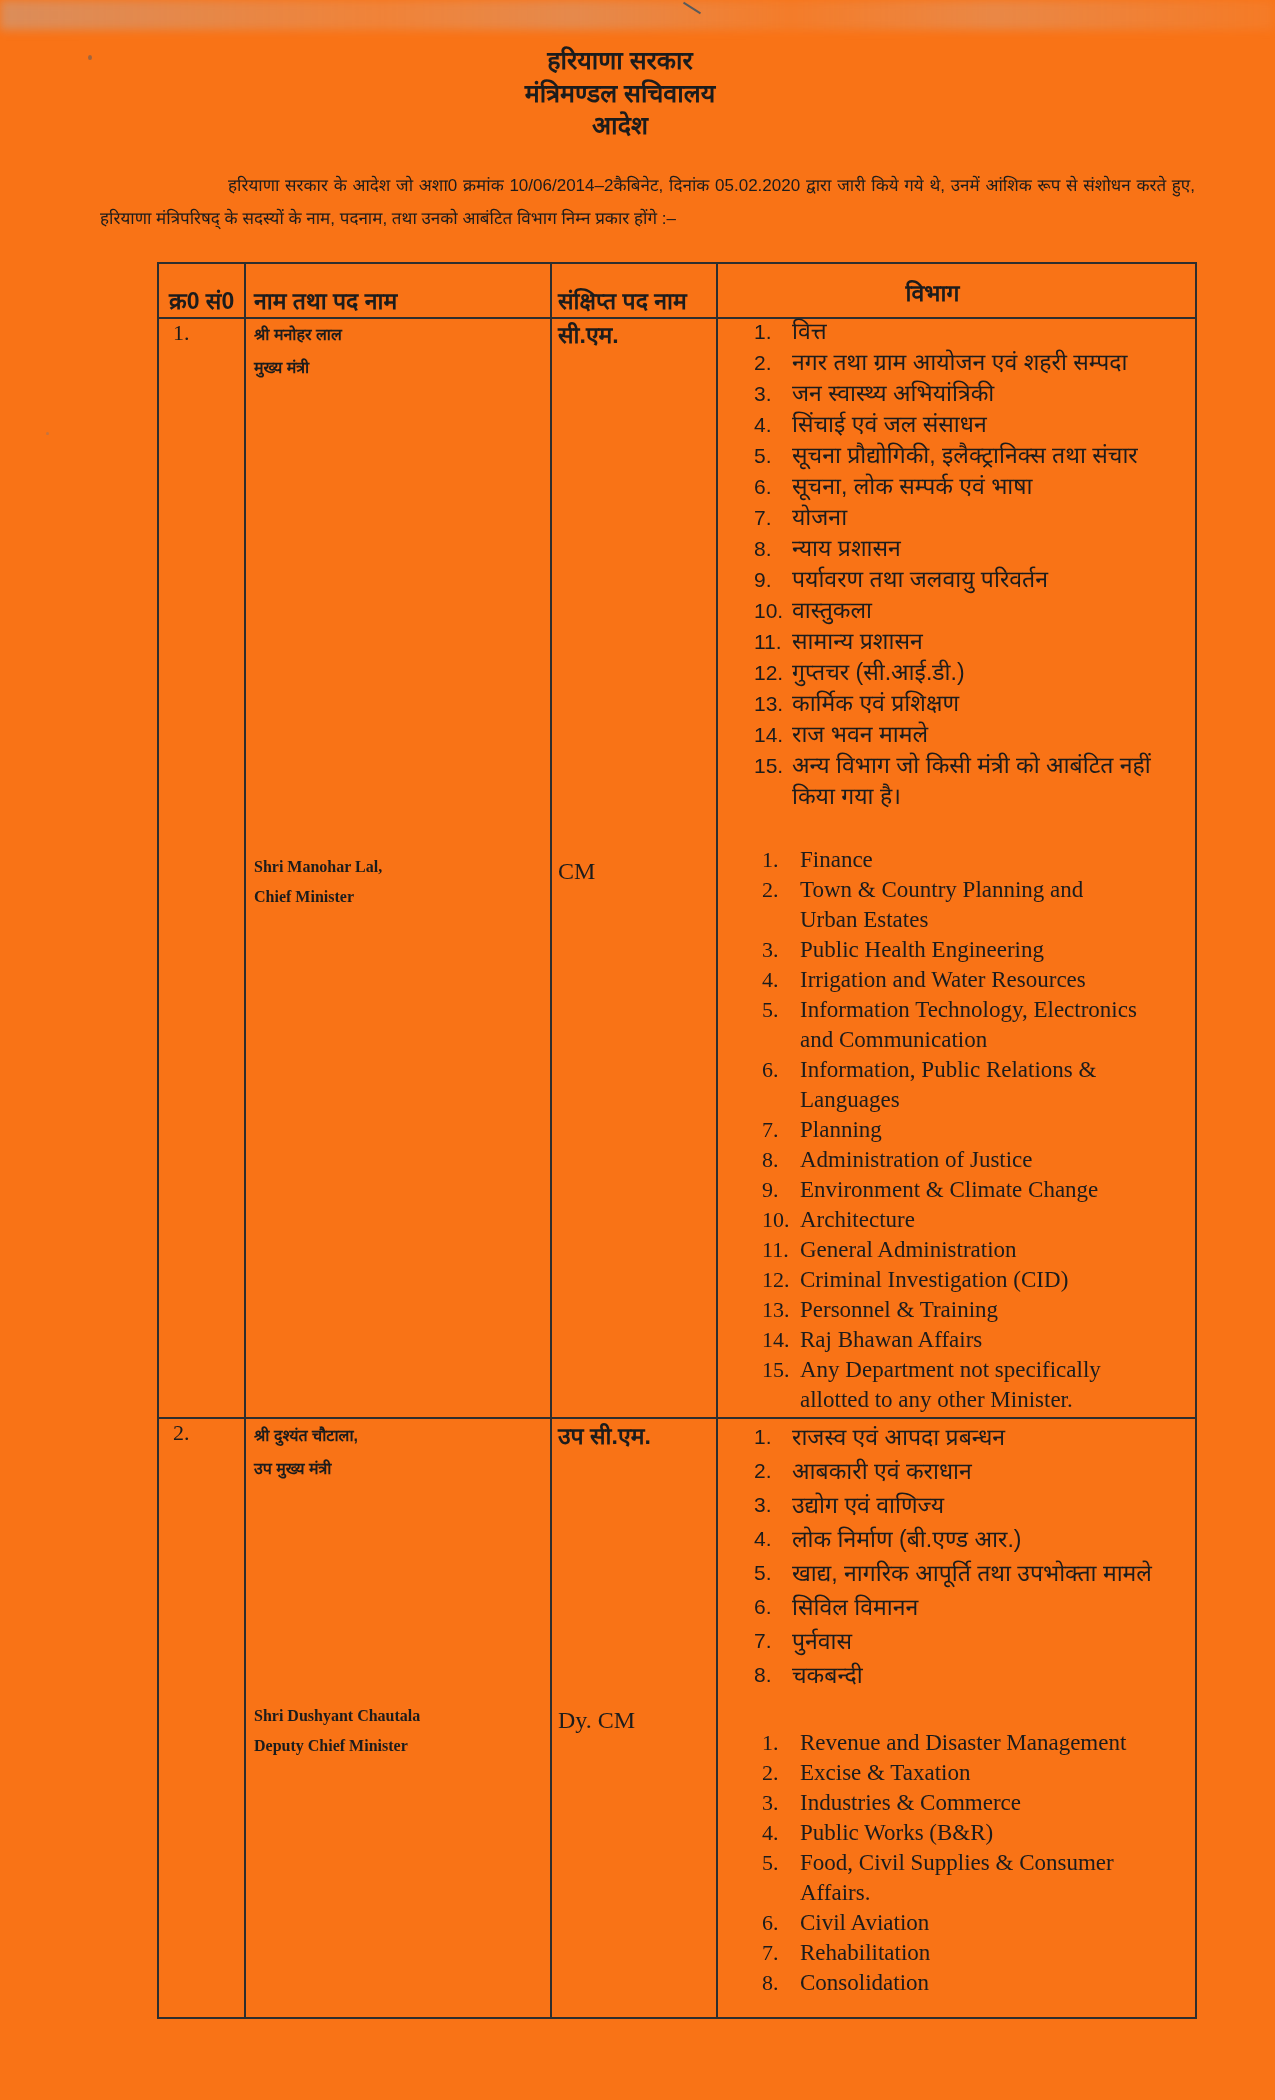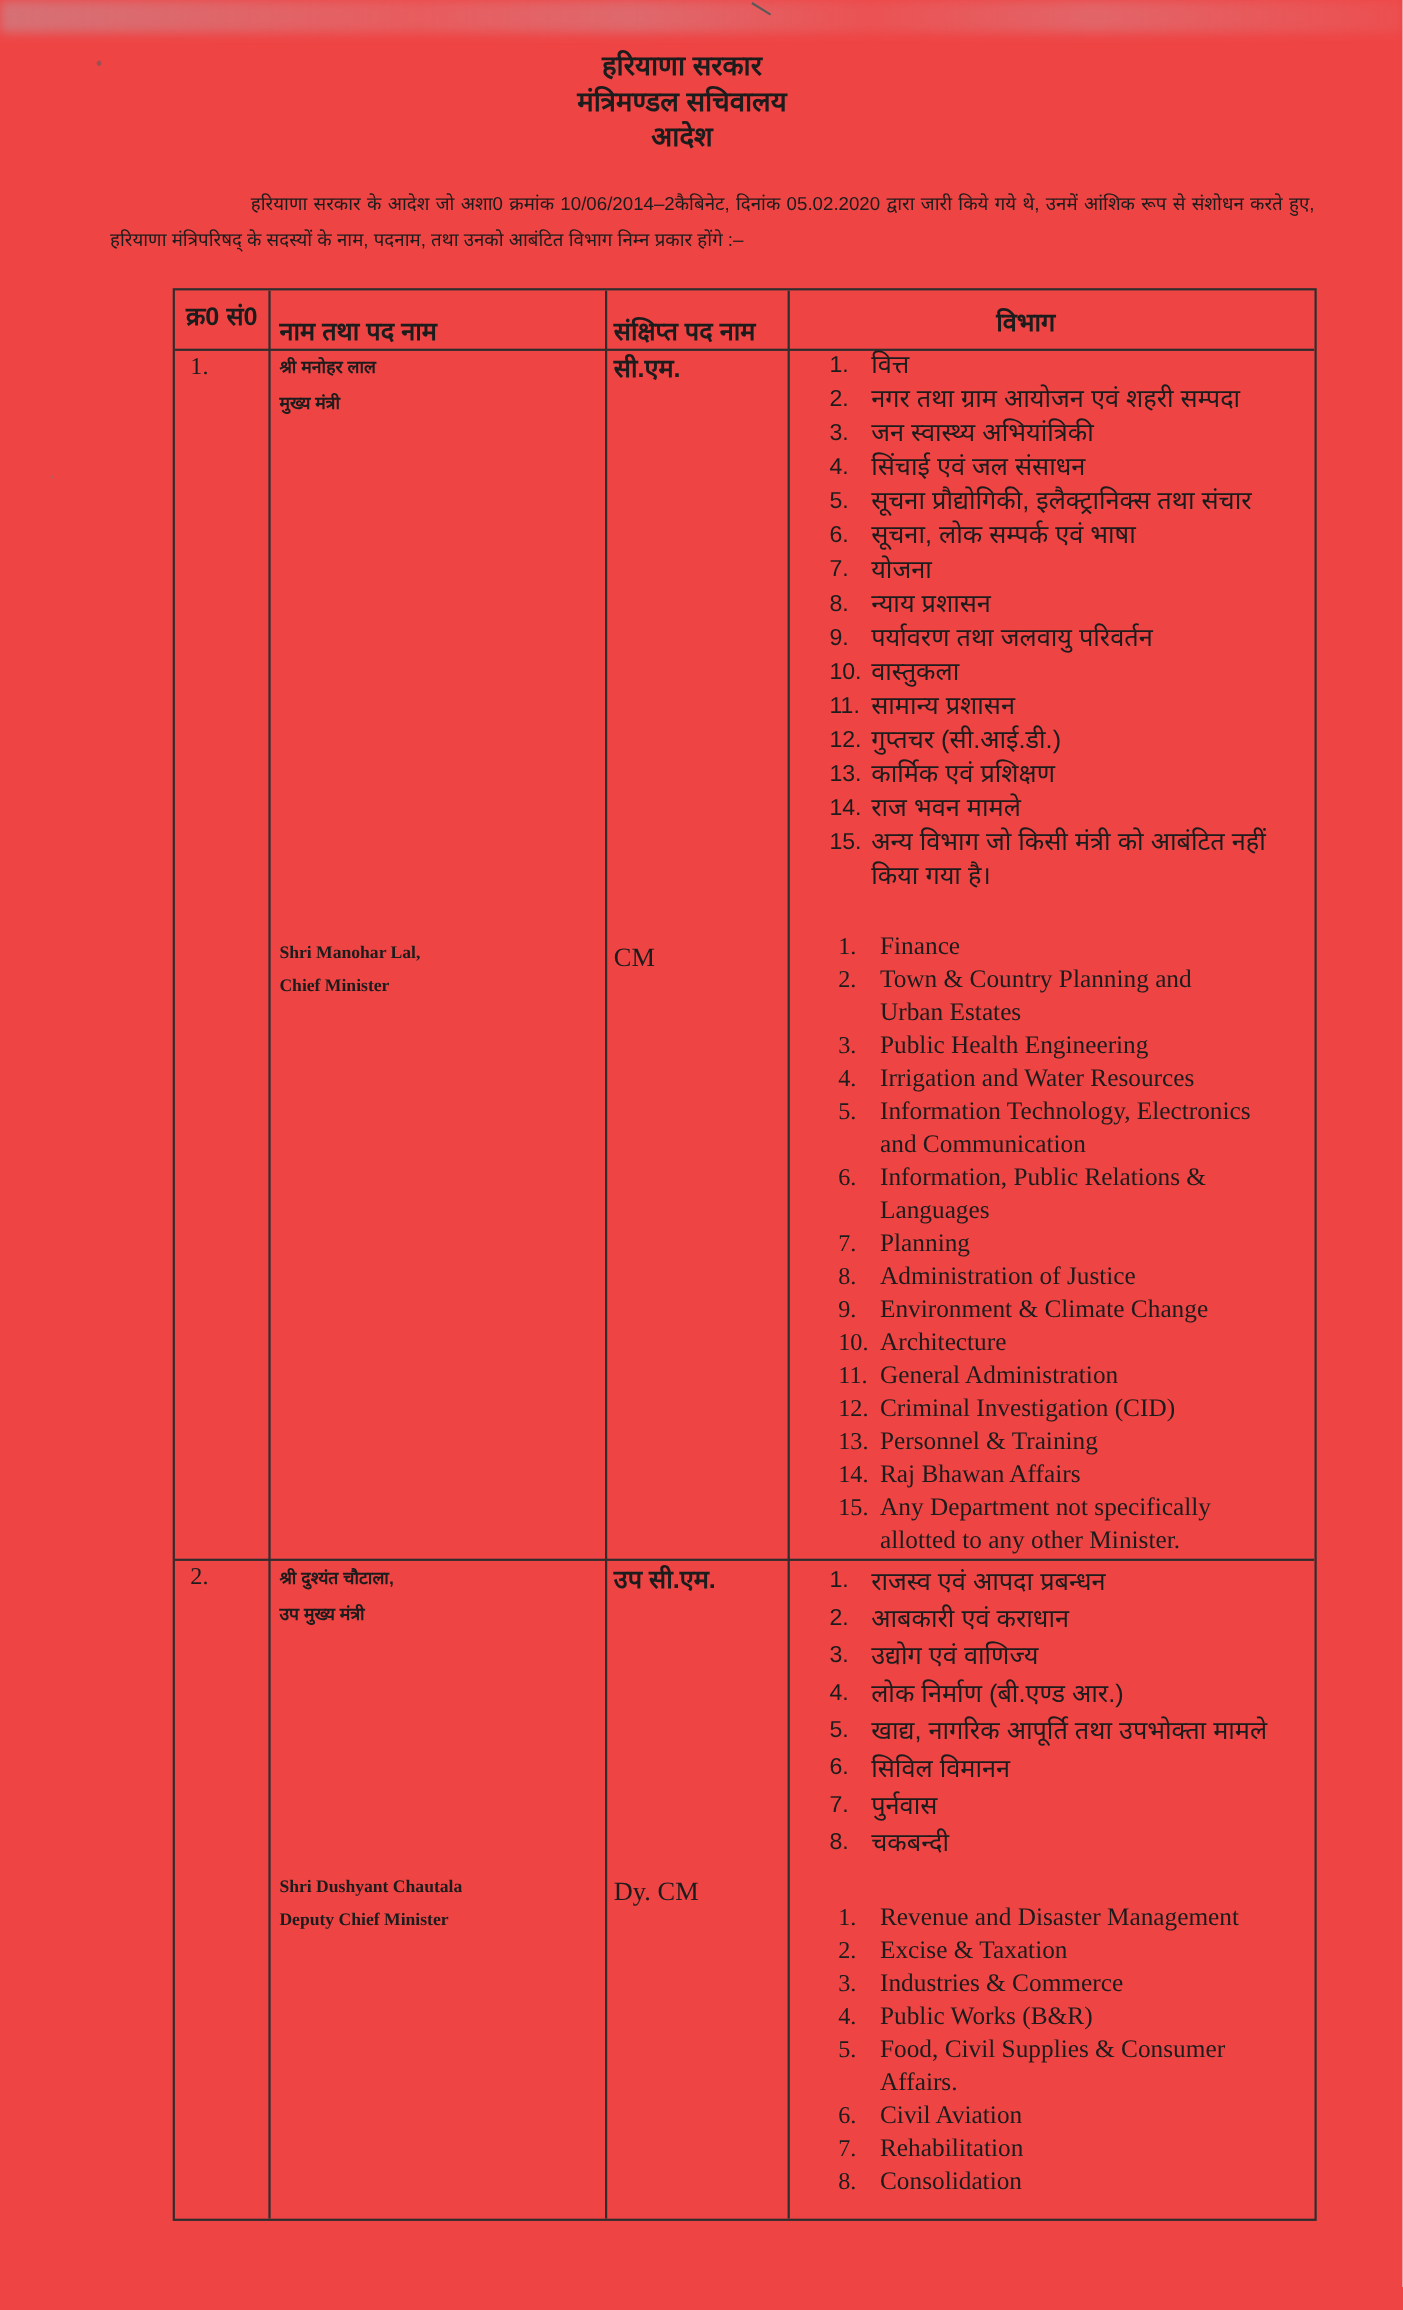--- a/index.html
+++ b/index.html
@@ -1,19 +1,19 @@
 <!DOCTYPE html>
 <html><head>
 <meta charset="utf-8">
 <style>
   html,body{margin:0;padding:0;background:#e8e8e8;}
   .page{
     position:relative;
     width:1275px;height:2100px;
-    background:#ef4444;
+    background:#f97316;
     overflow:hidden;
     font-family:"Liberation Sans",sans-serif;
     color:#1c1c1c;
   }
   
   .smudge{
     position:absolute;top:0;left:0;width:1275px;height:30px;
     background:linear-gradient(90deg,
       rgba(175,180,192,.40) 0%,rgba(200,205,215,.18) 30%,
       rgba(185,190,202,.30) 45%,rgba(205,210,220,.10) 62%,
@@ -39,21 +39,21 @@
     position:absolute;left:157px;top:262px;width:1036px;height:1753px;
     border:2px solid #2e2e2e;overflow:hidden;
   }
   .vline{position:absolute;top:0;width:2px;height:100%;background:#2e2e2e;}
   .v1{left:85px}.v2{left:391px}.v3{left:557px}
   .hline{position:absolute;left:0;width:100%;height:2px;background:#2e2e2e;}
   .h-head{top:53px}.h-row{top:1153px}
   .cellblock{position:absolute;}
   .th{font-weight:bold;font-size:23px;}
   .th-dept{left:557px;top:12px;width:433px;text-align:center;}
-  .th-sn{left:10px;top:6px;}
+  .th-sn{left:10px;top:20px;}
   .th-name{left:95px;top:20px;}
   .th-abbr{left:399px;top:20px;}
   .sn{font-size:22px;font-family:"Liberation Serif",serif;}
   .name-hi{font-weight:bold;font-size:16px;line-height:33px;}
   .abbr-hi{font-weight:bold;font-size:23px;}
   .name-en{font-family:"Liberation Serif",serif;font-size:16px;line-height:30px;font-weight:bold;}
   .abbr-en{font-family:"Liberation Serif",serif;font-size:24px;}
   
   .list{position:absolute;}
   .li{display:flex;}

